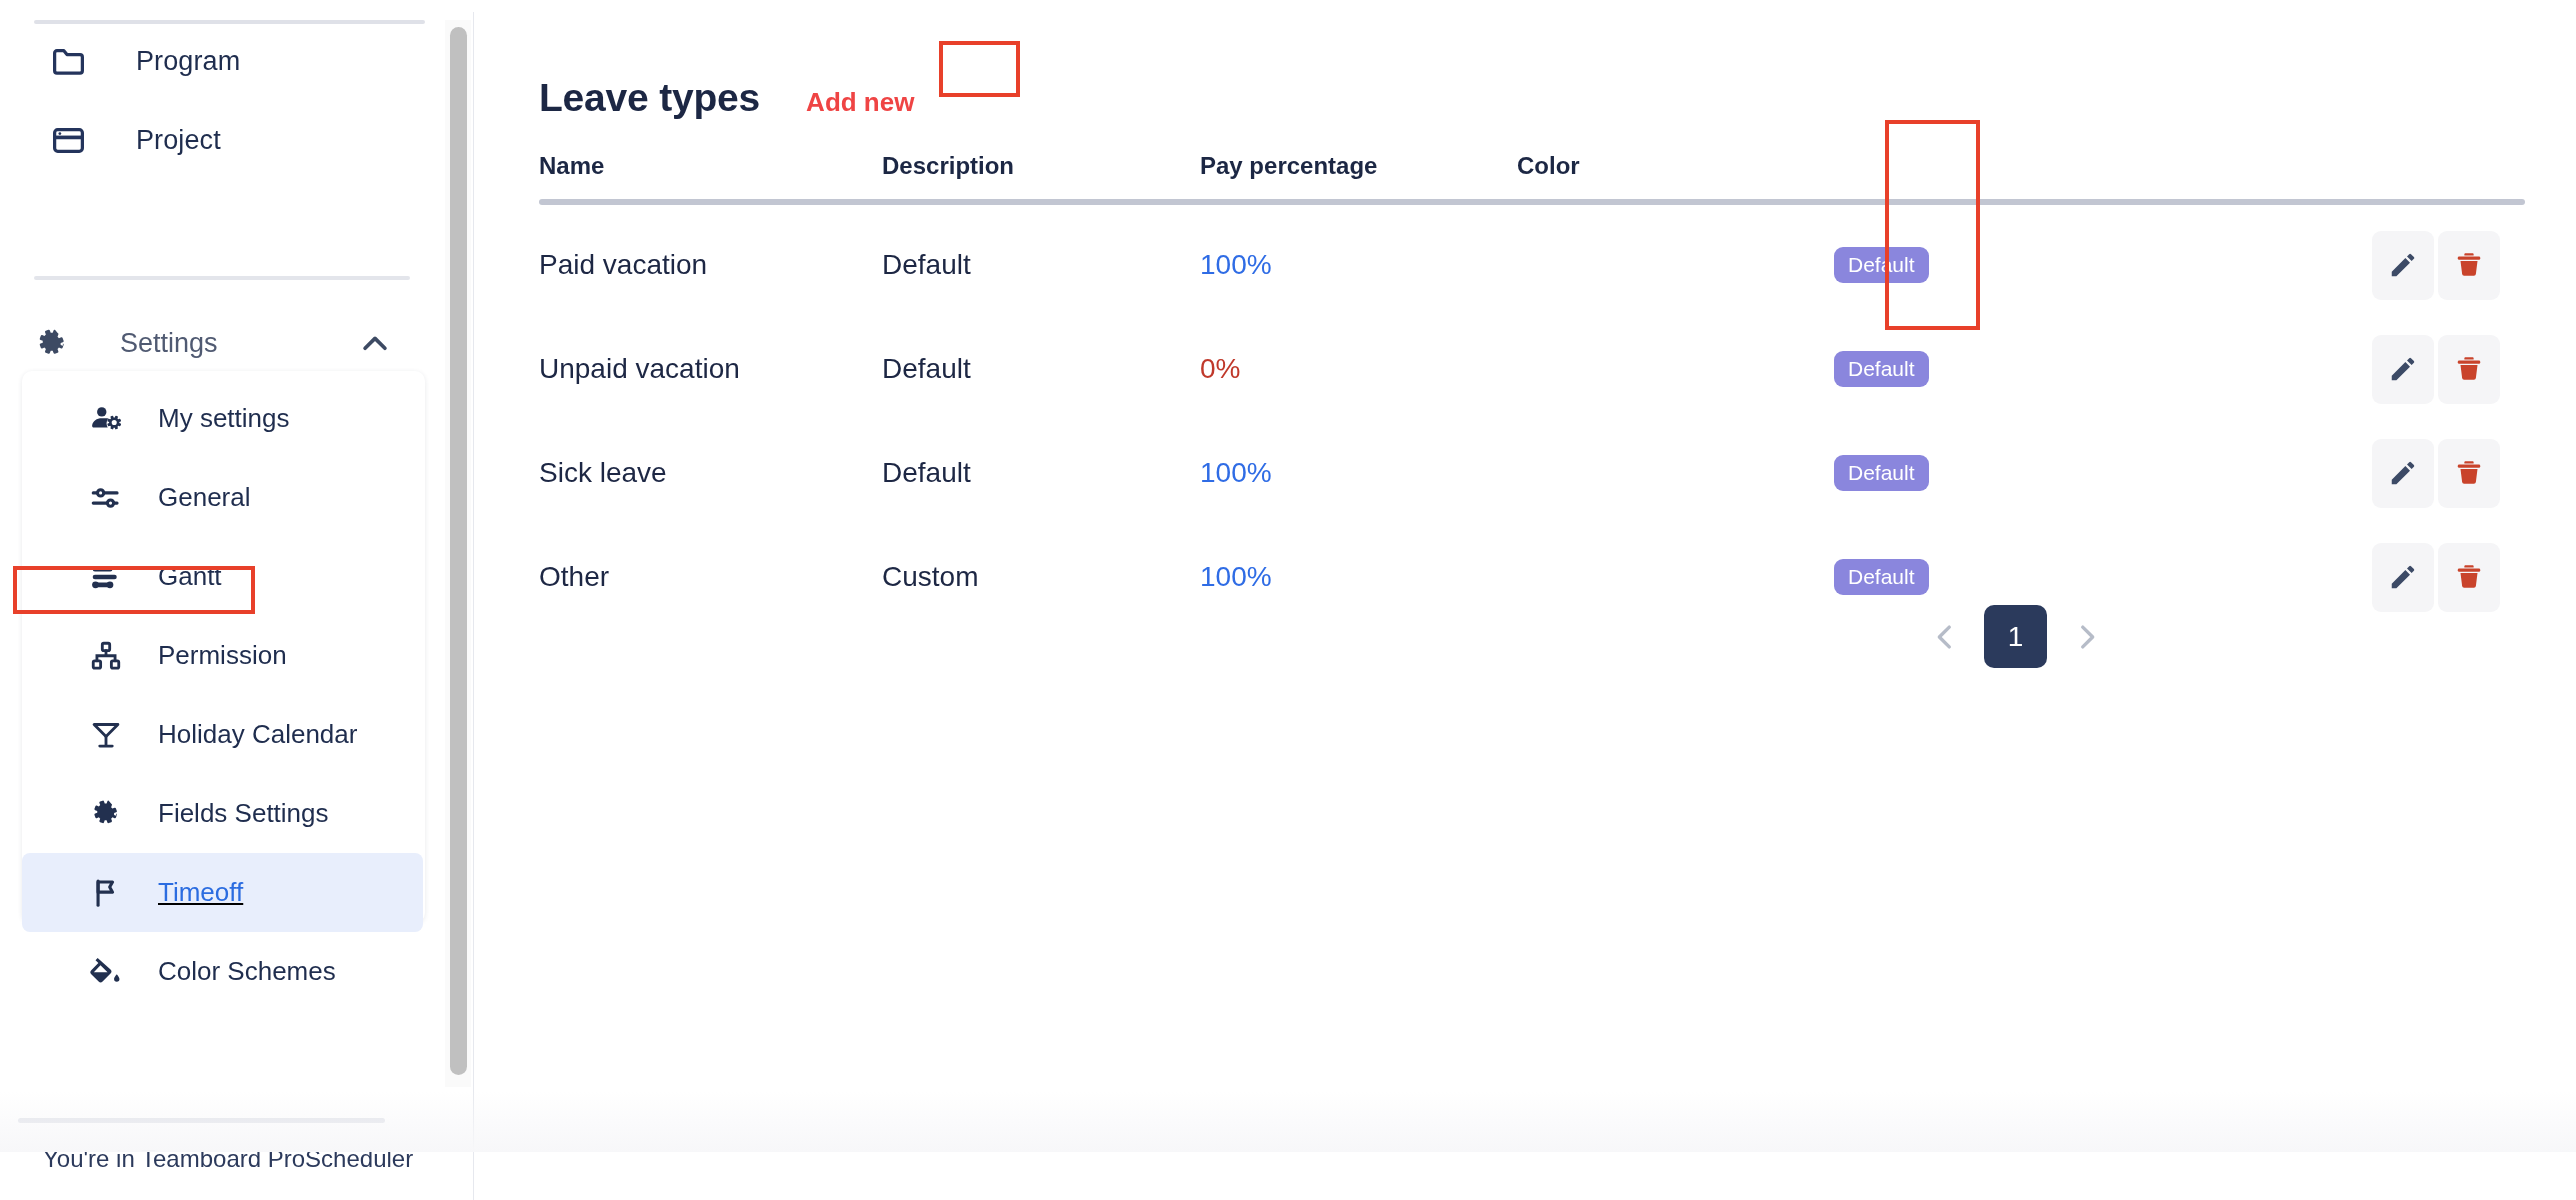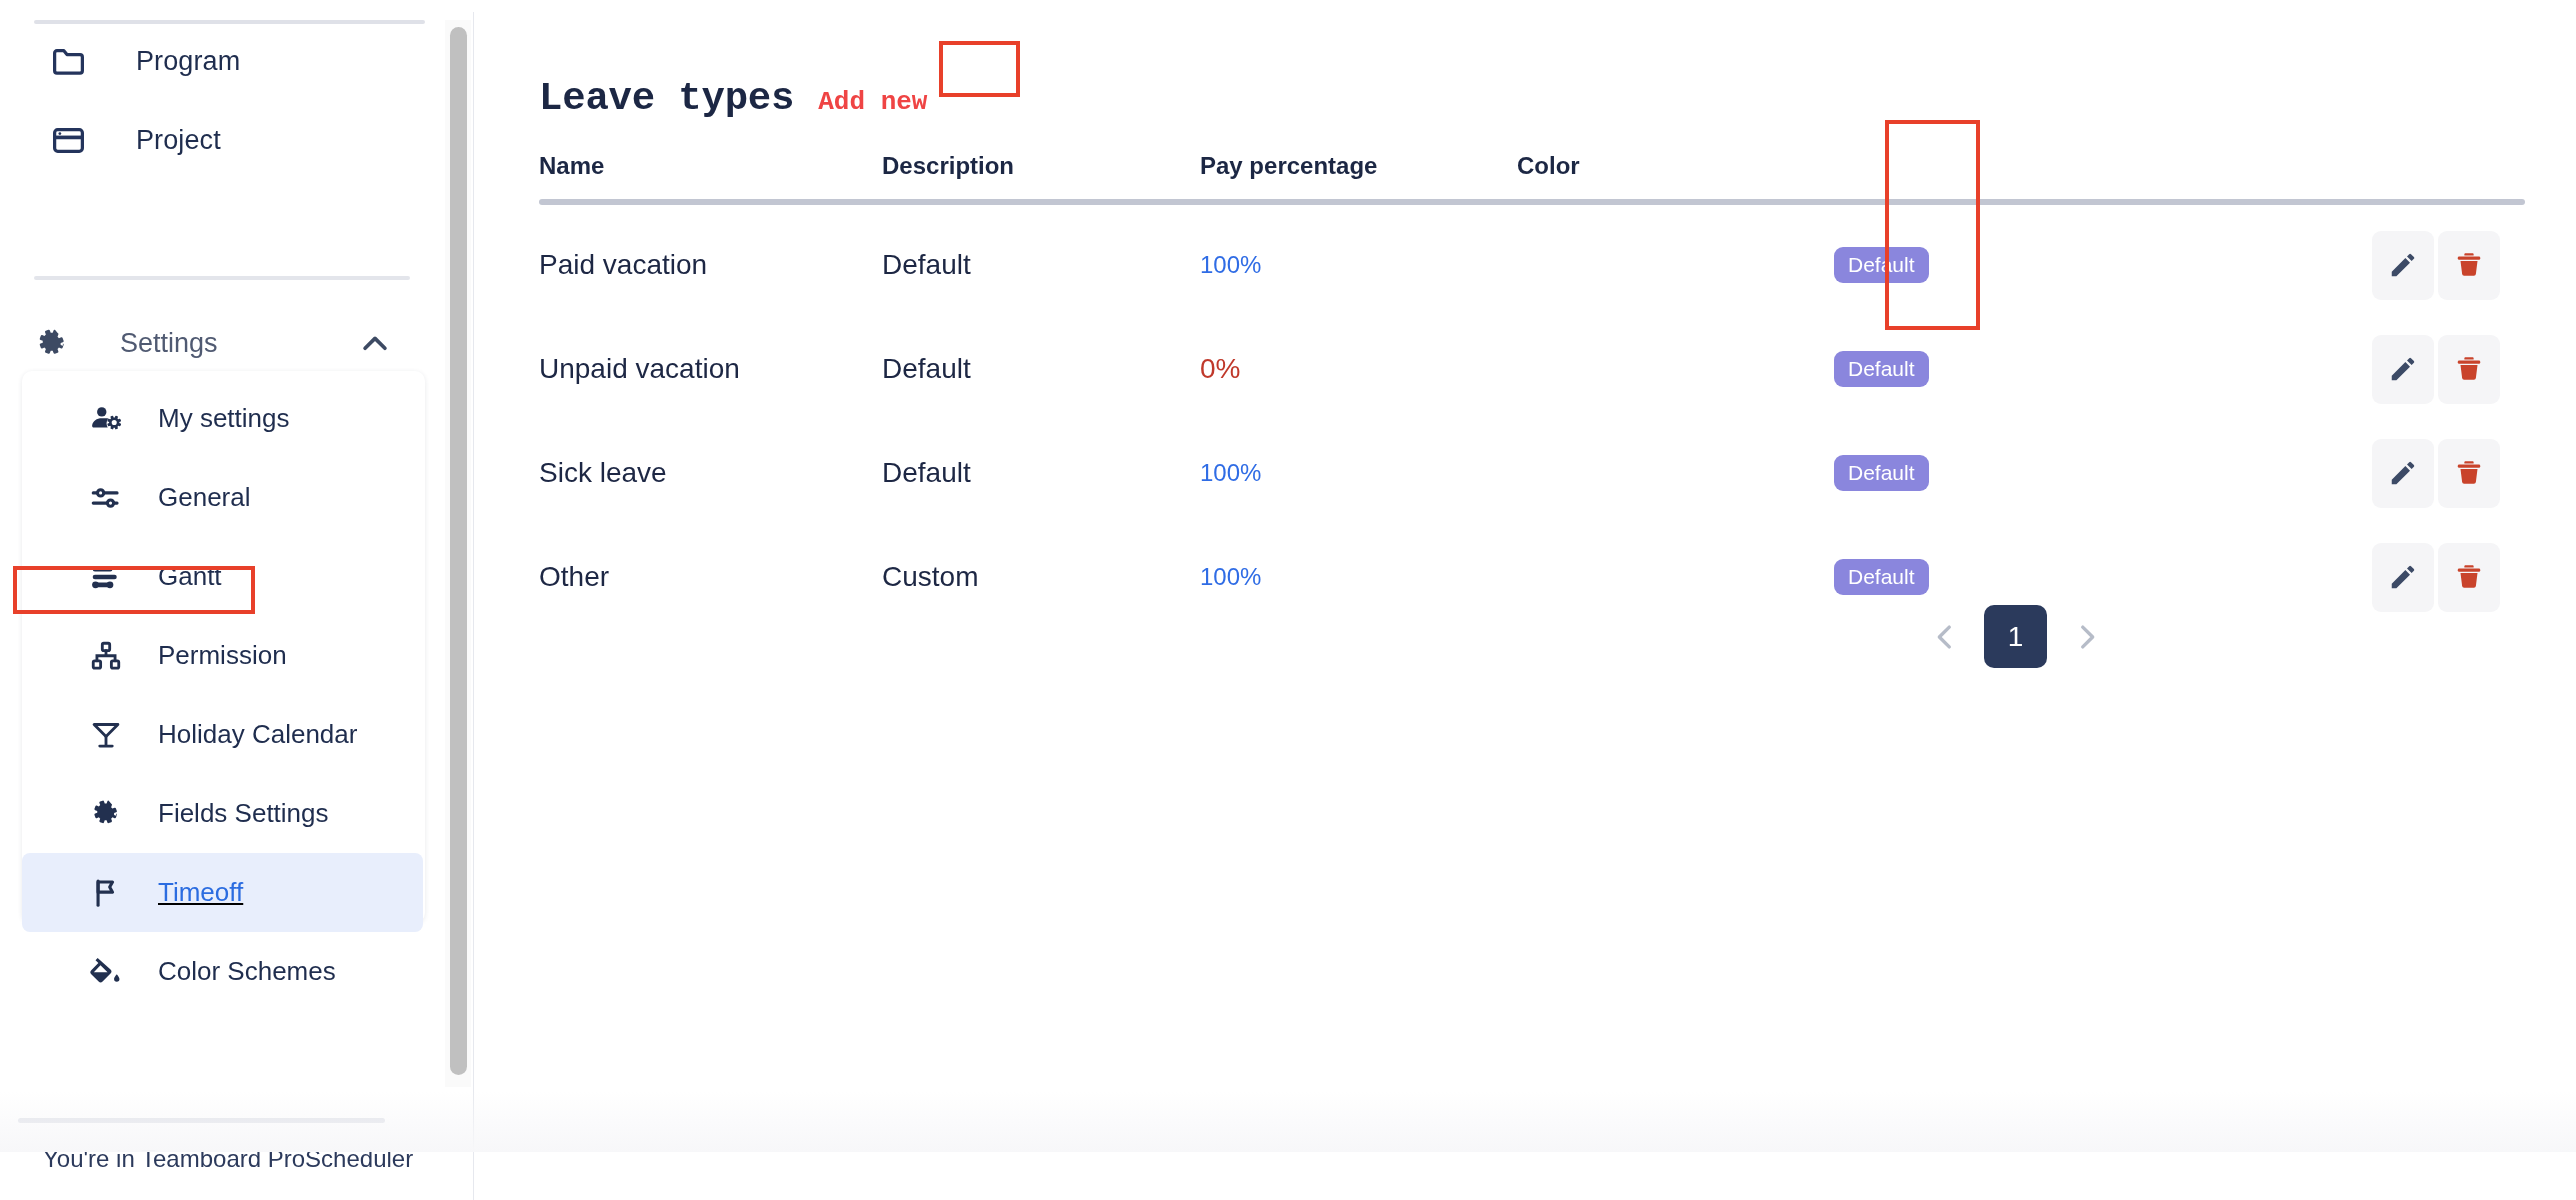--- a/index.html
+++ b/index.html
@@ -157,21 +157,21 @@
     flex: 1 1 auto;
     height: 1200px;
     background: #ffffff;
     overflow: hidden;
   }
   .page-head {
     position: absolute;
     left: 65px; top: 49px;
     display: flex;
     align-items: baseline;
-    font-family: Liberation Mono, monospace;
+    gap: 22px;
   }
   .page-title {
     font-size: 39px;
     font-weight: 700;
     color: #1c2744;
     letter-spacing: -0.2px;
   }
   .addnew-wrap {
     position: relative;
     padding: 26px 30px 26px 24px;
@@ -221,21 +221,21 @@
     height: 104px;
   }
   .c-name  { width: 343px; flex: 0 0 343px; }
   .c-desc  { width: 318px; flex: 0 0 318px; }
   .c-pay   { width: 317px; flex: 0 0 317px; }
   .c-color { width: 317px; flex: 0 0 317px; }
   .c-badge { width: 414px; flex: 0 0 414px; }
   .c-act   { flex: 1 1 auto; display: flex; justify-content: flex-end; padding-right: 20px; }
 
   .cell-txt { font-size: 28px; color: #1d2744; }
-  .pay-pos  { font-size: 24px; color: #2f6ce5; }
+  .pay-pos  { font-size: 28px; color: #2f6ce5; }
   .pay-zero { font-size: 28px; color: #c0392b; }
 
   .swatch {
     width: 35px; height: 35px;
     border-radius: 11px;
   }
   .badge {
     display: inline-block;
     background: #8a86dd;
     color: #ffffff;

